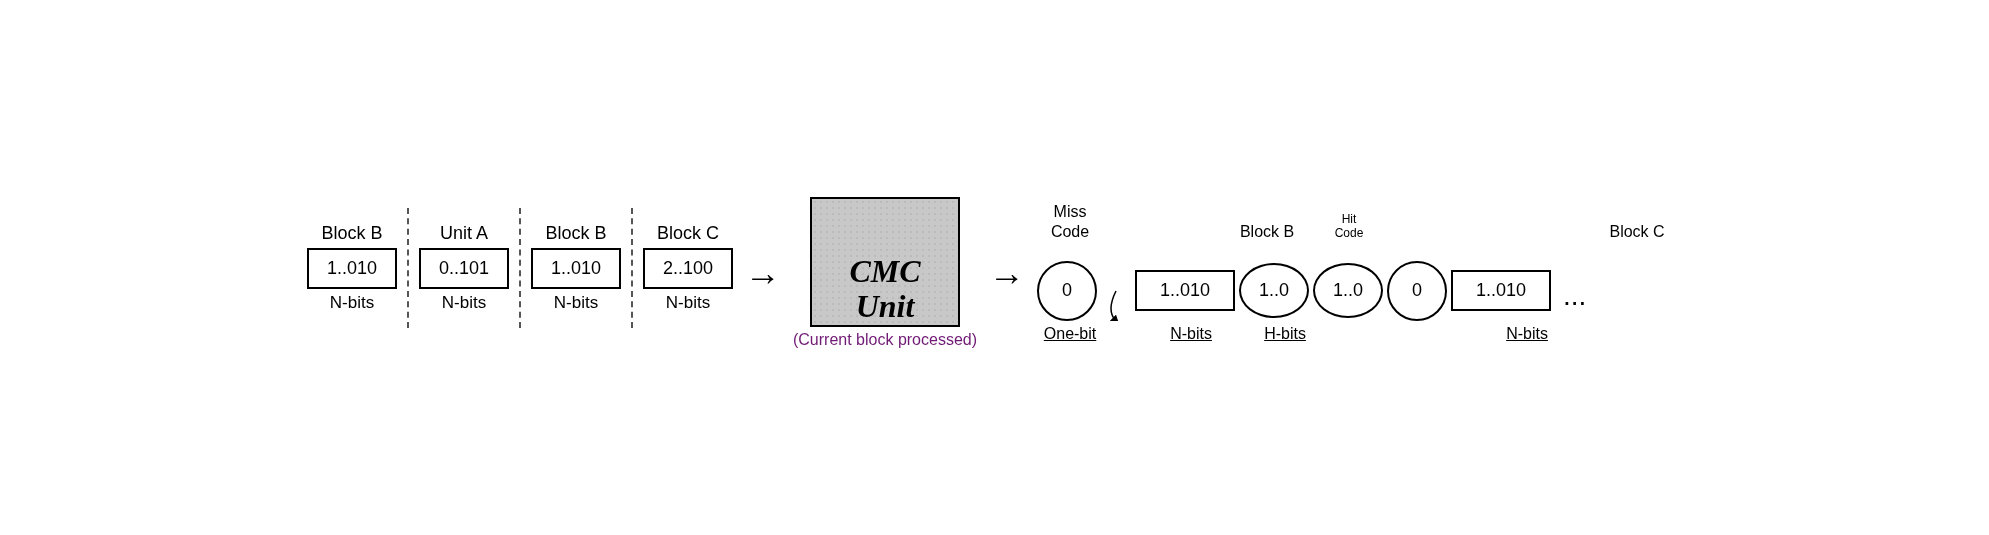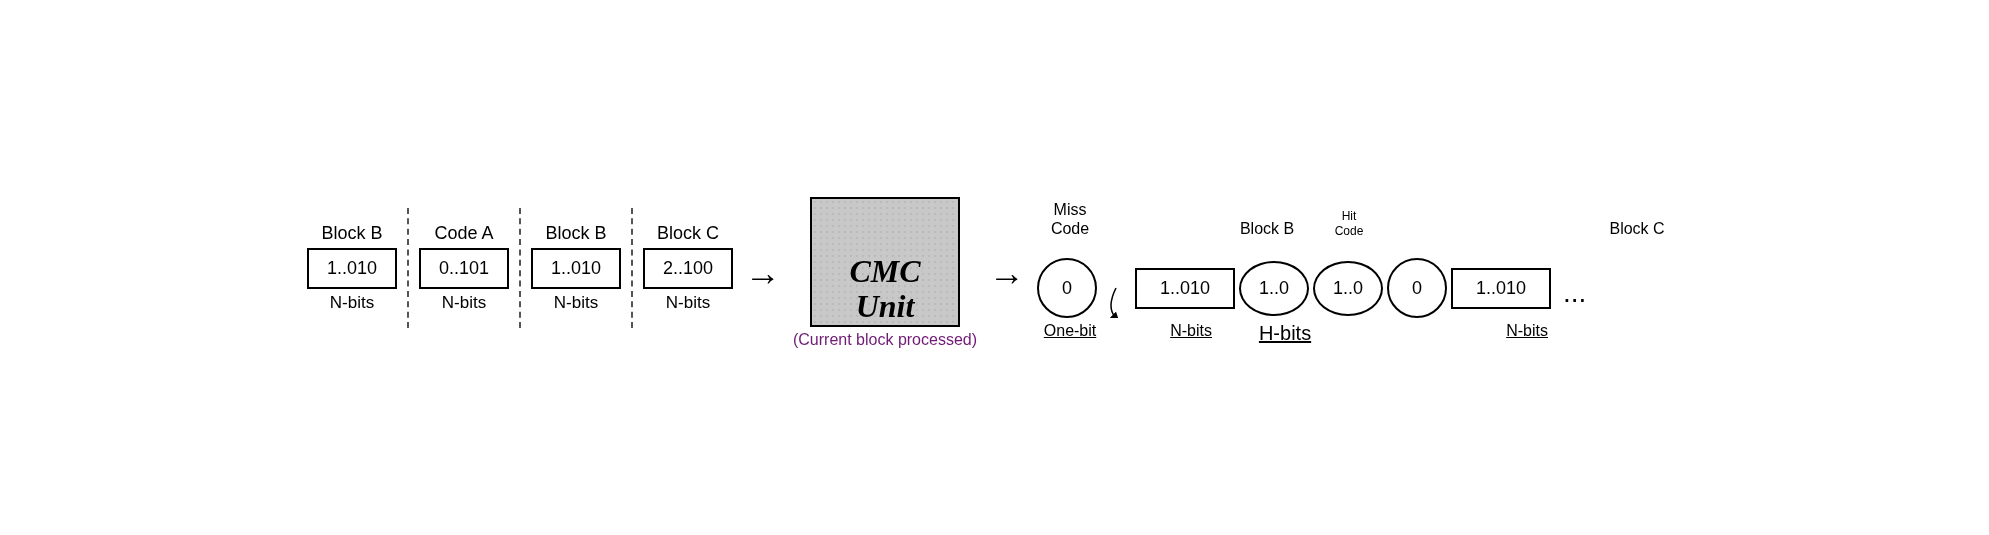--- a/index.html
+++ b/index.html
@@ -128,21 +128,21 @@
 
   <div class="block-group">
     <span class="block-label">Block B</span>
     <div class="block-box">1..010</div>
     <span class="block-bits">N-bits</span>
   </div>
 
   <div class="dashed-divider"></div>
 
   <div class="block-group">
-    <span class="block-label">Code A</span>
+    <span class="block-label">Unit A</span>
     <div class="block-box">0..101</div>
     <span class="block-bits">N-bits</span>
   </div>
 
   <div class="dashed-divider"></div>
 
   <div class="block-group">
     <span class="block-label">Block B</span>
     <div class="block-box">1..010</div>
     <span class="block-bits">N-bits</span>
@@ -225,20 +225,20 @@
         <div class="block-box" style="min-width:100px;">1..010</div>
       </div>
 
       <div class="ellipsis">...</div>
     </div>
 
     <div style="display:flex; align-items:flex-start; gap:4px; margin-top:4px;text-decoration:underline;">
       <div style="width:66px; text-align:center; font-size:16px;">One-bit</div>
       <div style="width:30px;"></div>
       <div style="width:100px; text-align:center; font-size:16px;">N-bits</div>
-      <div style="width:80px; text-align:center; font-size:20px;">H-bits</div>
+      <div style="width:80px; text-align:center; font-size:16px;">H-bits</div>
       <div style="width:70px;"></div>
       <div style="width:70px;"></div>
       <div style="width:100px; text-align:center; font-size:16px;">N-bits</div>
     </div>
   </div>
 
 </div>
 
 </body></html>

